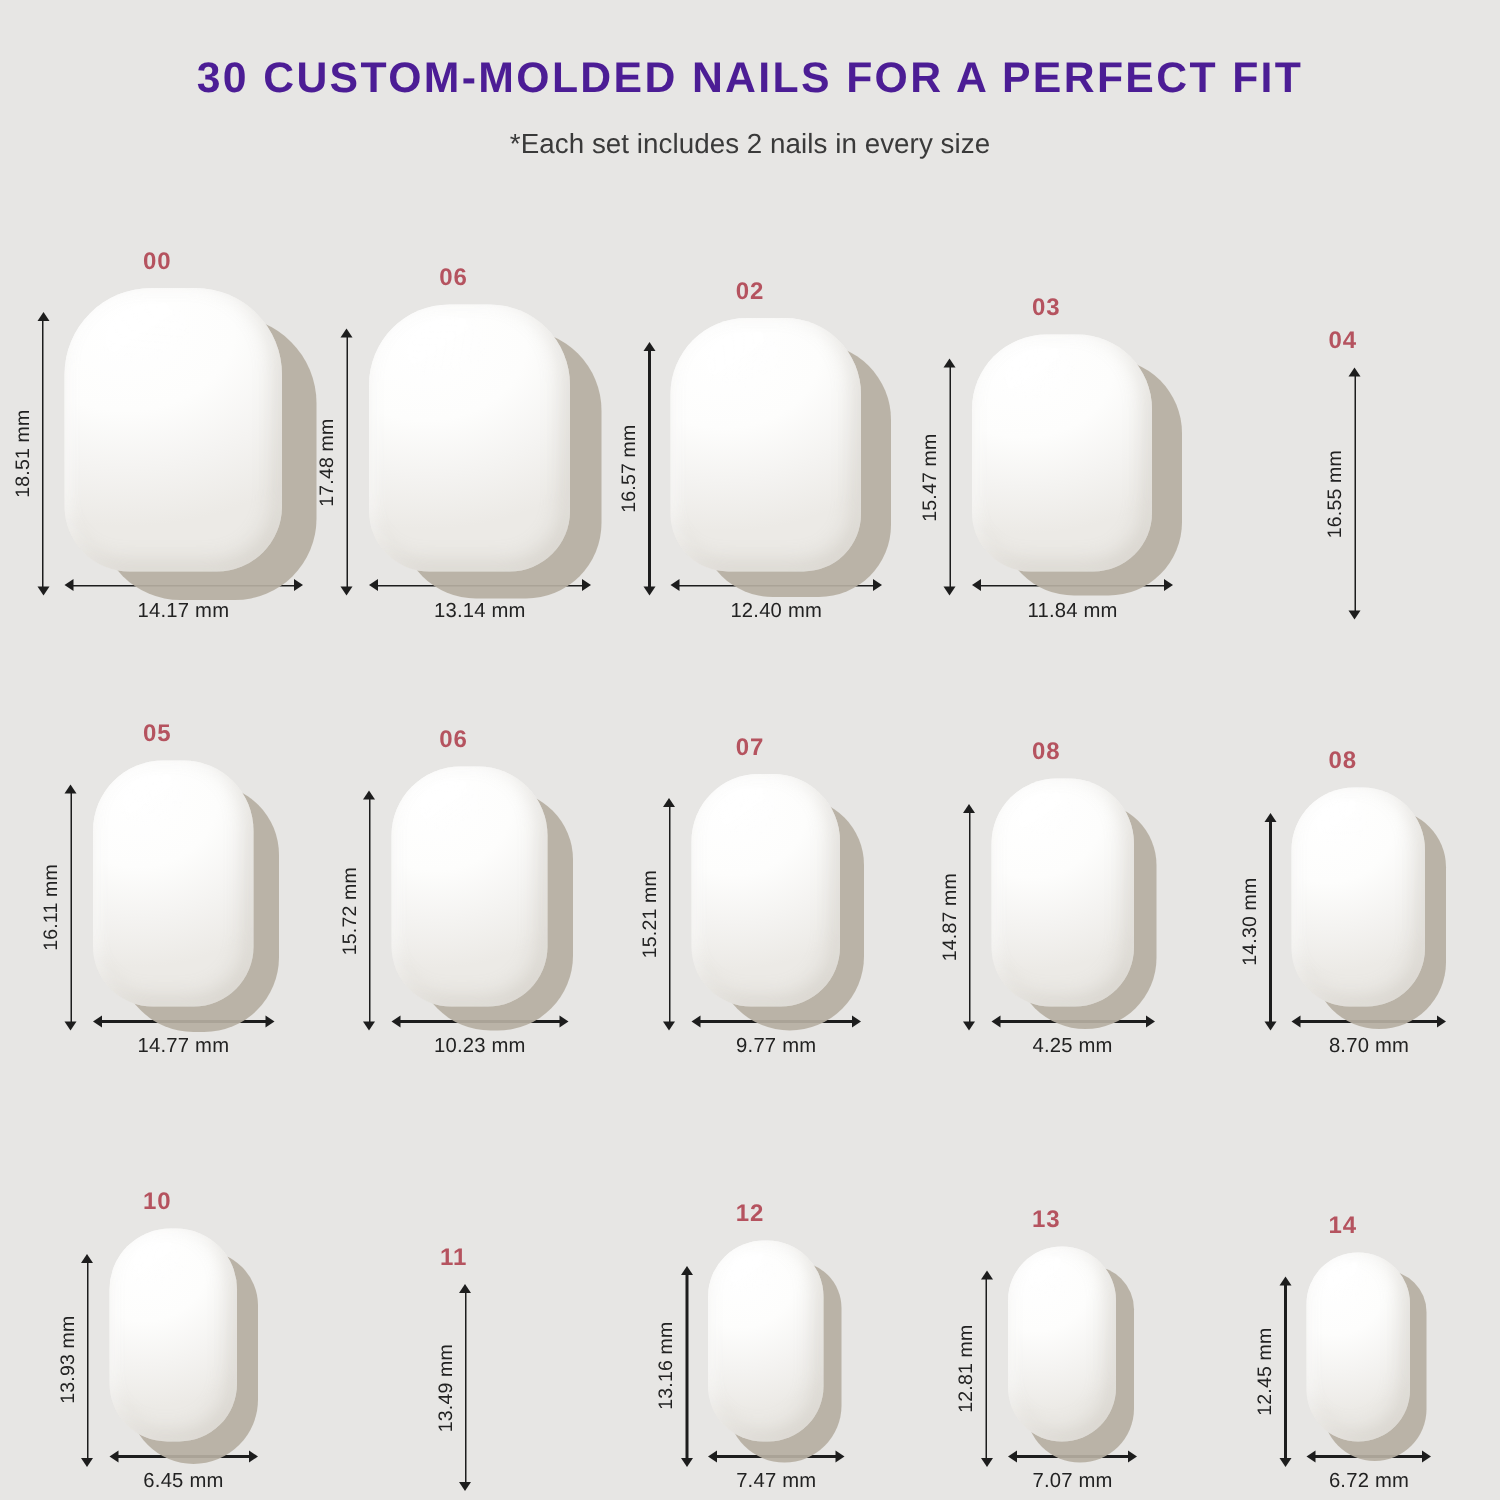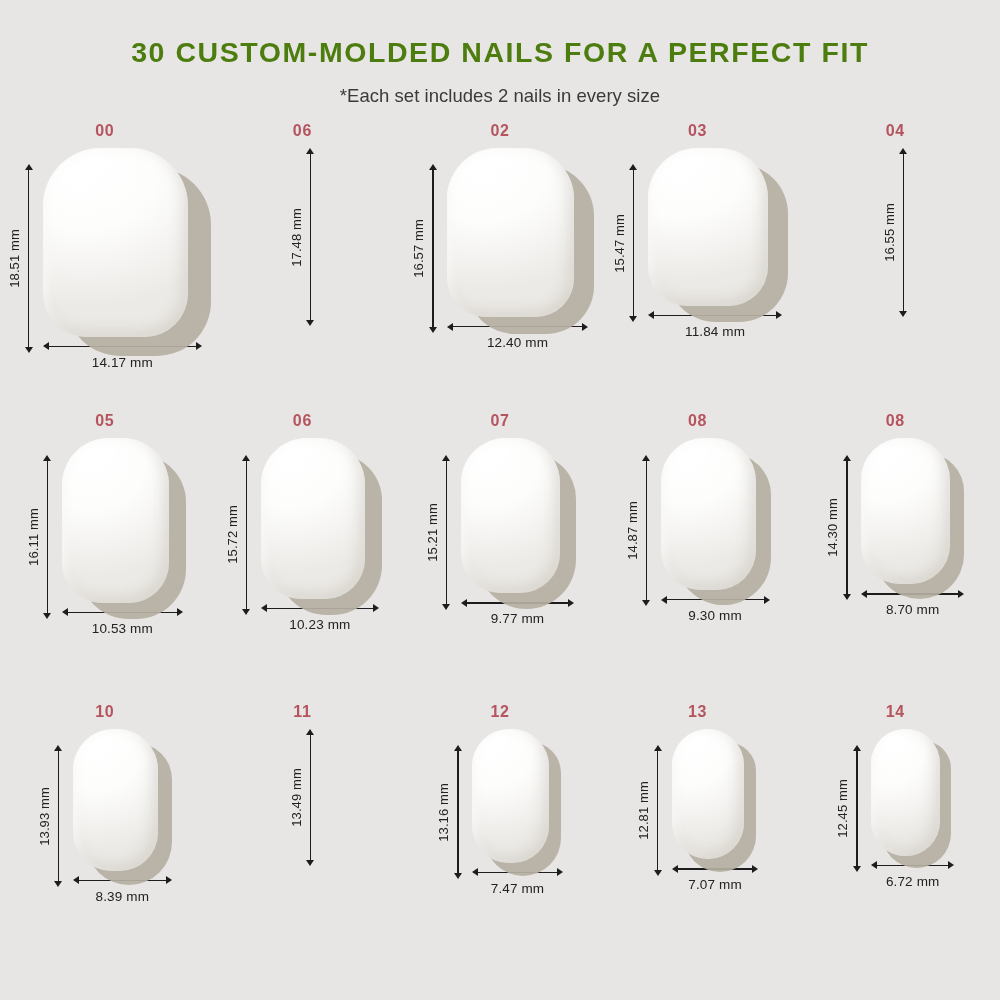--- a/index.html
+++ b/index.html
@@ -27,21 +27,21 @@
   
   .header {
     padding-top: 36px;
     text-align: center;
     flex: 0 0 auto;
   }
   .title {
     font-size: 28.5px;
     font-weight: bold;
     letter-spacing: 0.055em;
-    color: #4d7c0f;
+    color: #4c1d95;
     margin: 0;
     white-space: nowrap;
   }
   .subtitle {
     font-size: 18.5px;
     font-weight: normal;
     color: #3a3a3a;
     margin: 16px 0 0 0;
     letter-spacing: 0.002em;
   }
@@ -49,21 +49,21 @@
   
   .rows {
     flex: 1 1 auto;
     display: flex;
     flex-direction: column;
     padding: 16px 6px 6px 6px;
   }
   .row {
     flex: 1 1 0;
     display: flex;
-    align-items: flex-start;
+    align-items: flex-end;
     justify-content: space-around;
   }
 
   
   .cell {
     display: flex;
     flex-direction: column;
     align-items: center;
     width: 190px;
   }
@@ -258,20 +258,44 @@
 
         <div class="vdim">
           <span class="vdim-text">17.48 mm</span>
           <span class="vdim-arrow" style="height:178.296px">
             <span class="head up"></span>
             <span class="shaft"></span>
             <span class="head down"></span>
           </span>
         </div>
 
+        <div class="nail-wrap">
+          <div class="nail-stage" style="width:148.028px;height:178.296px">
+            <div class="nail-shadow" style="left:21.44448px; top:17.8296px;
+                        width:134.028px; height:178.296px;
+                        border-radius:53.6112px 53.6112px 50.26049999999999px 50.26049999999999px;"></div>
+            <div class="nail-body" style="width:134.028px; height:178.296px;
+                        border-radius:53.6112px 53.6112px 40.2084px 40.2084px;"></div>
+            <div class="nail-gloss" style="left:22.78476px; top:9.80628px;
+                        width:53.6112px; height:35.6592px;
+                        border-radius:50% 50% 50% 50% / 60% 60% 40% 40%;
+                        transform:rotate(-14deg);"></div>
+            <div class="nail-dot" style="left:57.632039999999996px; top:9.80628px;
+                        width:7.3715399999999995px; height:6.24036px;"></div>
+          </div>
+
+          <div class="hdim">
+            <span class="hdim-arrow" style="width:148.028px">
+              <span class="head left"></span>
+              <span class="shaft"></span>
+              <span class="head right"></span>
+            </span>
+            <span class="hdim-text">13.14 mm</span>
+          </div>
+        </div>
 
       </div>
         </div>
         <div class="cell">
       <div class="size-label">02</div>
 
       <div class="cell-body">
 
         <div class="vdim">
           <span class="vdim-text">16.57 mm</span>
@@ -397,21 +421,21 @@
             <div class="nail-dot" style="left:46.18458px; top:9.037709999999999px;
                         width:5.90733px; height:5.75127px;"></div>
           </div>
 
           <div class="hdim">
             <span class="hdim-arrow" style="width:121.40599999999999px">
               <span class="head left"></span>
               <span class="shaft"></span>
               <span class="head right"></span>
             </span>
-            <span class="hdim-text">10.53 mm</span>
+            <span class="hdim-text">14.77 mm</span>
           </div>
         </div>
 
       </div>
         </div>
         <div class="cell">
       <div class="size-label">06</div>
 
       <div class="cell-body">
 
@@ -520,21 +544,21 @@
             <div class="nail-dot" style="left:40.7898px; top:8.34207px;
                         width:5.2173px; height:5.30859px;"></div>
           </div>
 
           <div class="hdim">
             <span class="hdim-arrow" style="width:108.86px">
               <span class="head left"></span>
               <span class="shaft"></span>
               <span class="head right"></span>
             </span>
-            <span class="hdim-text">9.30 mm</span>
+            <span class="hdim-text">4.25 mm</span>
           </div>
         </div>
 
       </div>
         </div>
         <div class="cell">
       <div class="size-label">08</div>
 
       <div class="cell-body">
 
@@ -604,21 +628,21 @@
             <div class="nail-dot" style="left:36.79854px; top:7.814729999999999px;
                         width:4.70679px; height:5px;"></div>
           </div>
 
           <div class="hdim">
             <span class="hdim-arrow" style="width:99.578px">
               <span class="head left"></span>
               <span class="shaft"></span>
               <span class="head right"></span>
             </span>
-            <span class="hdim-text">8.39 mm</span>
+            <span class="hdim-text">6.45 mm</span>
           </div>
         </div>
 
       </div>
         </div>
         <div class="cell">
       <div class="size-label">11</div>
 
       <div class="cell-body">
 

